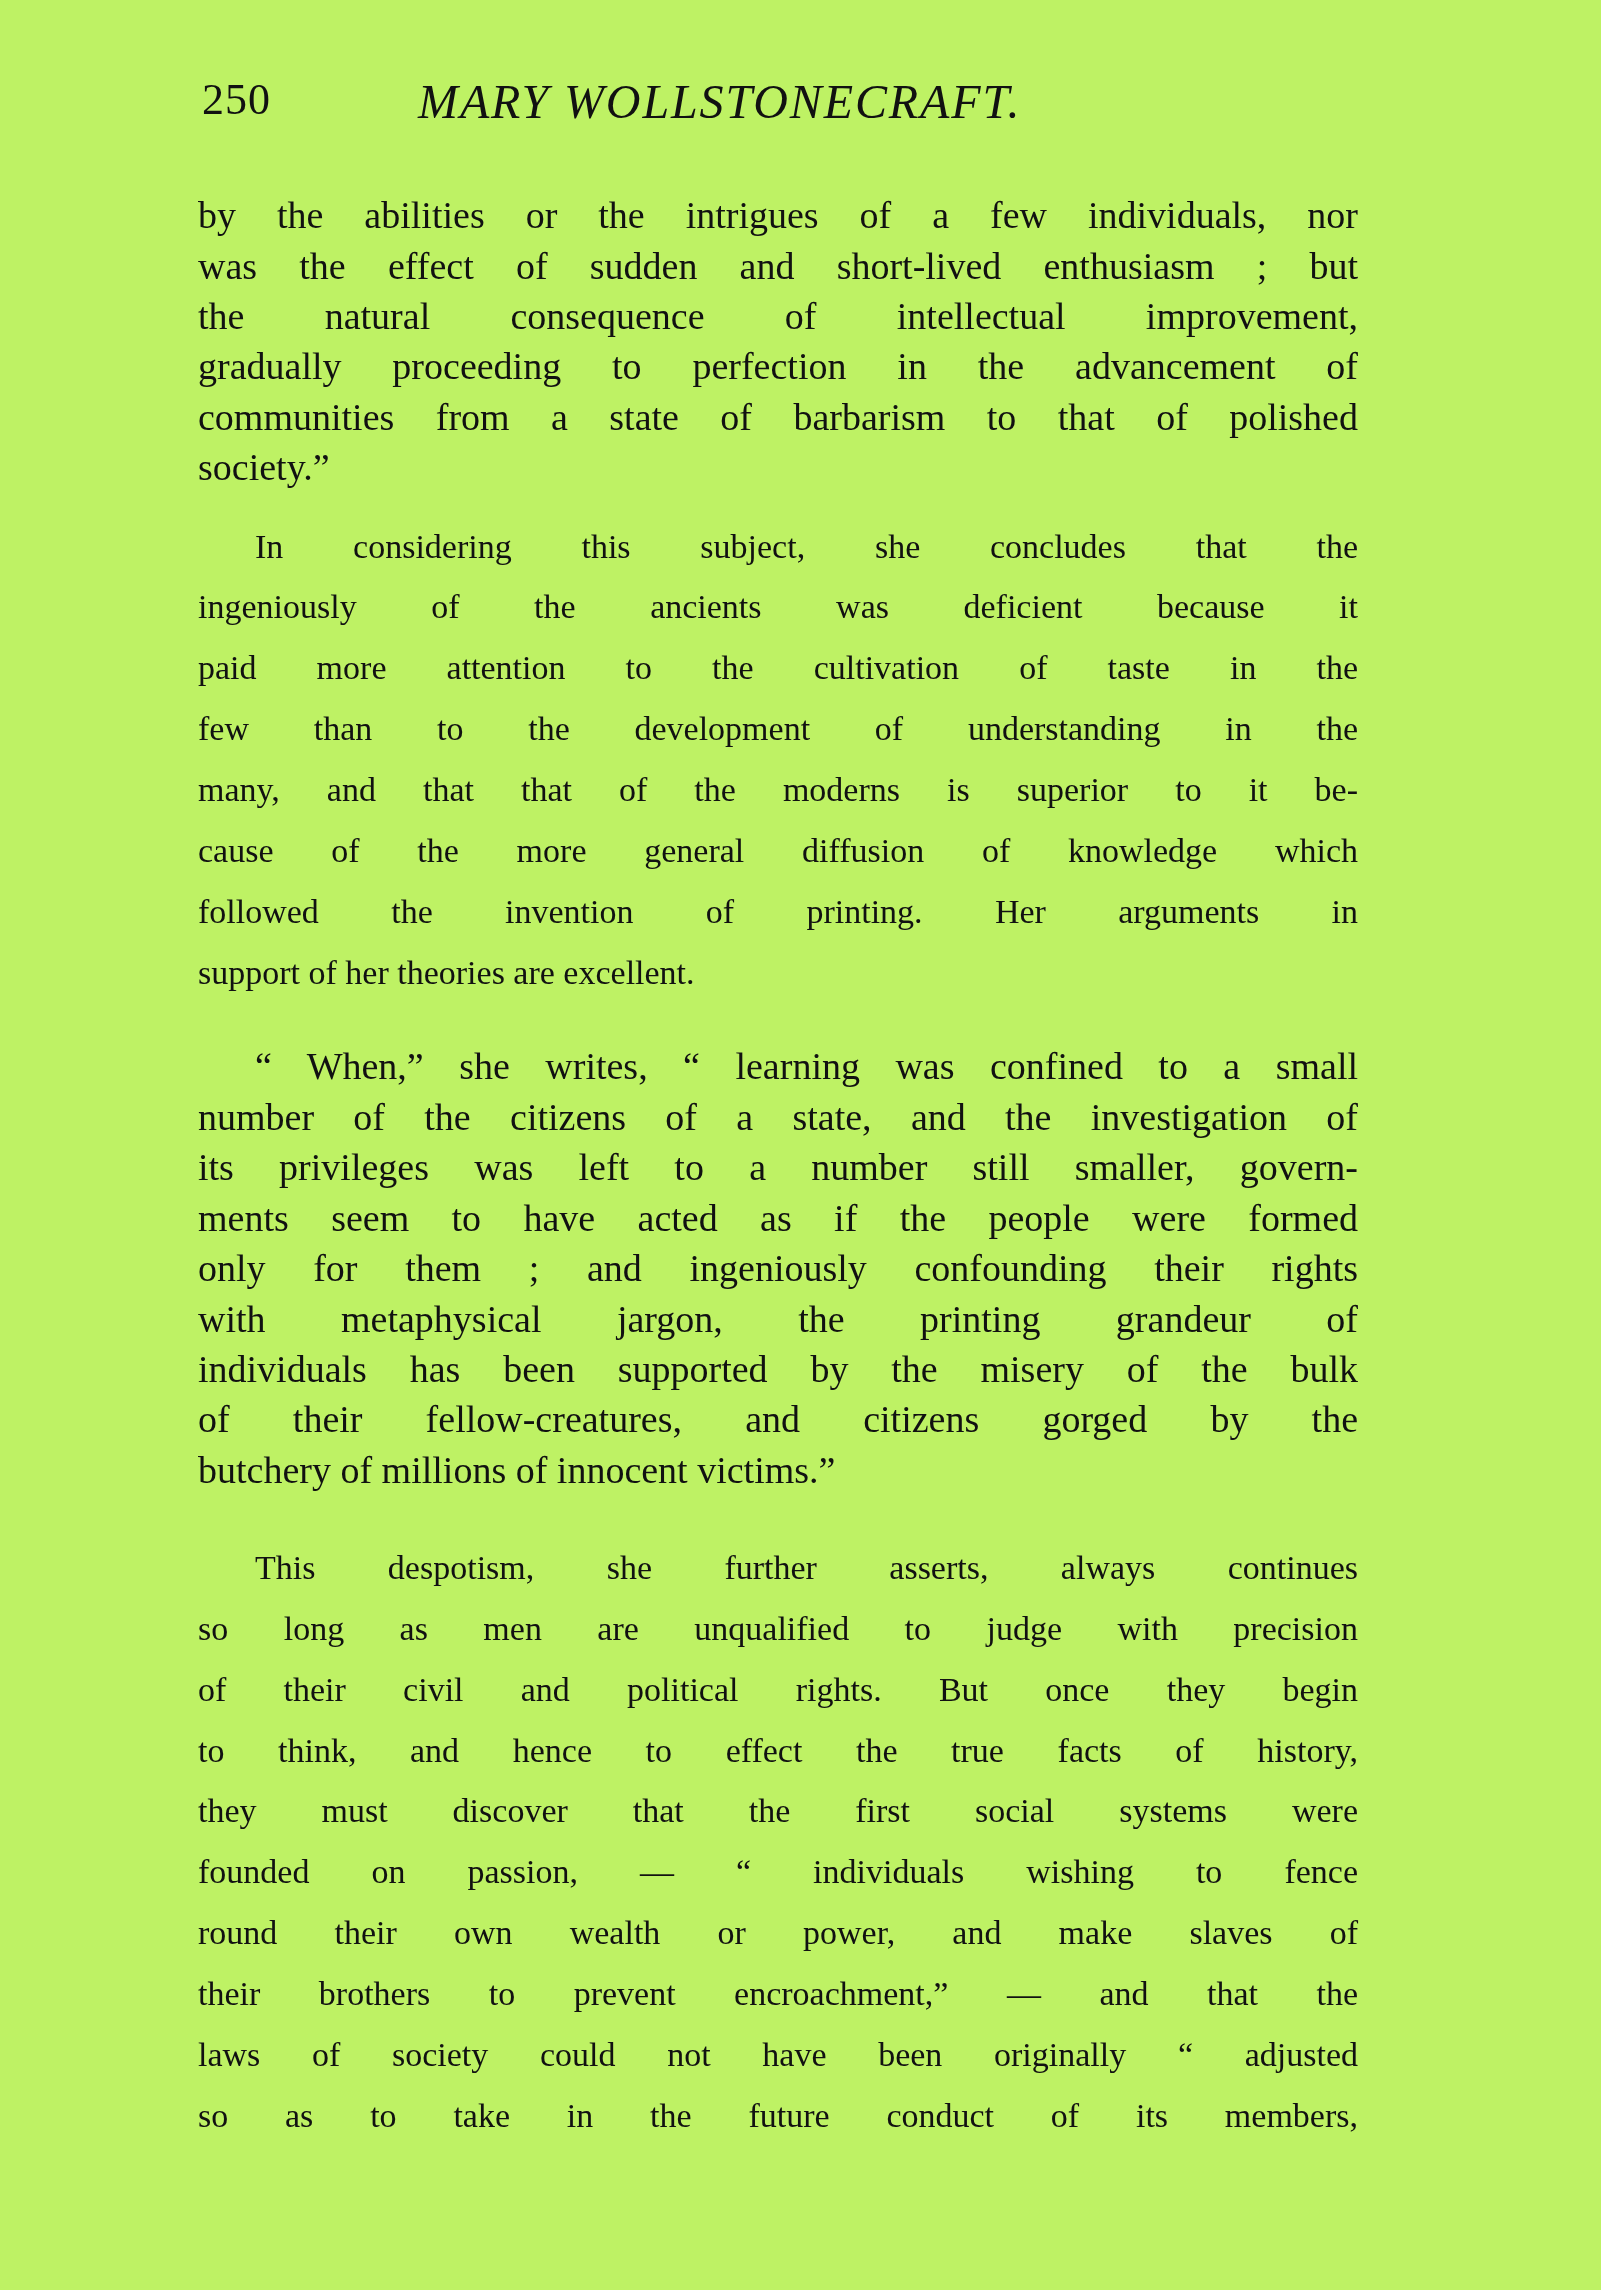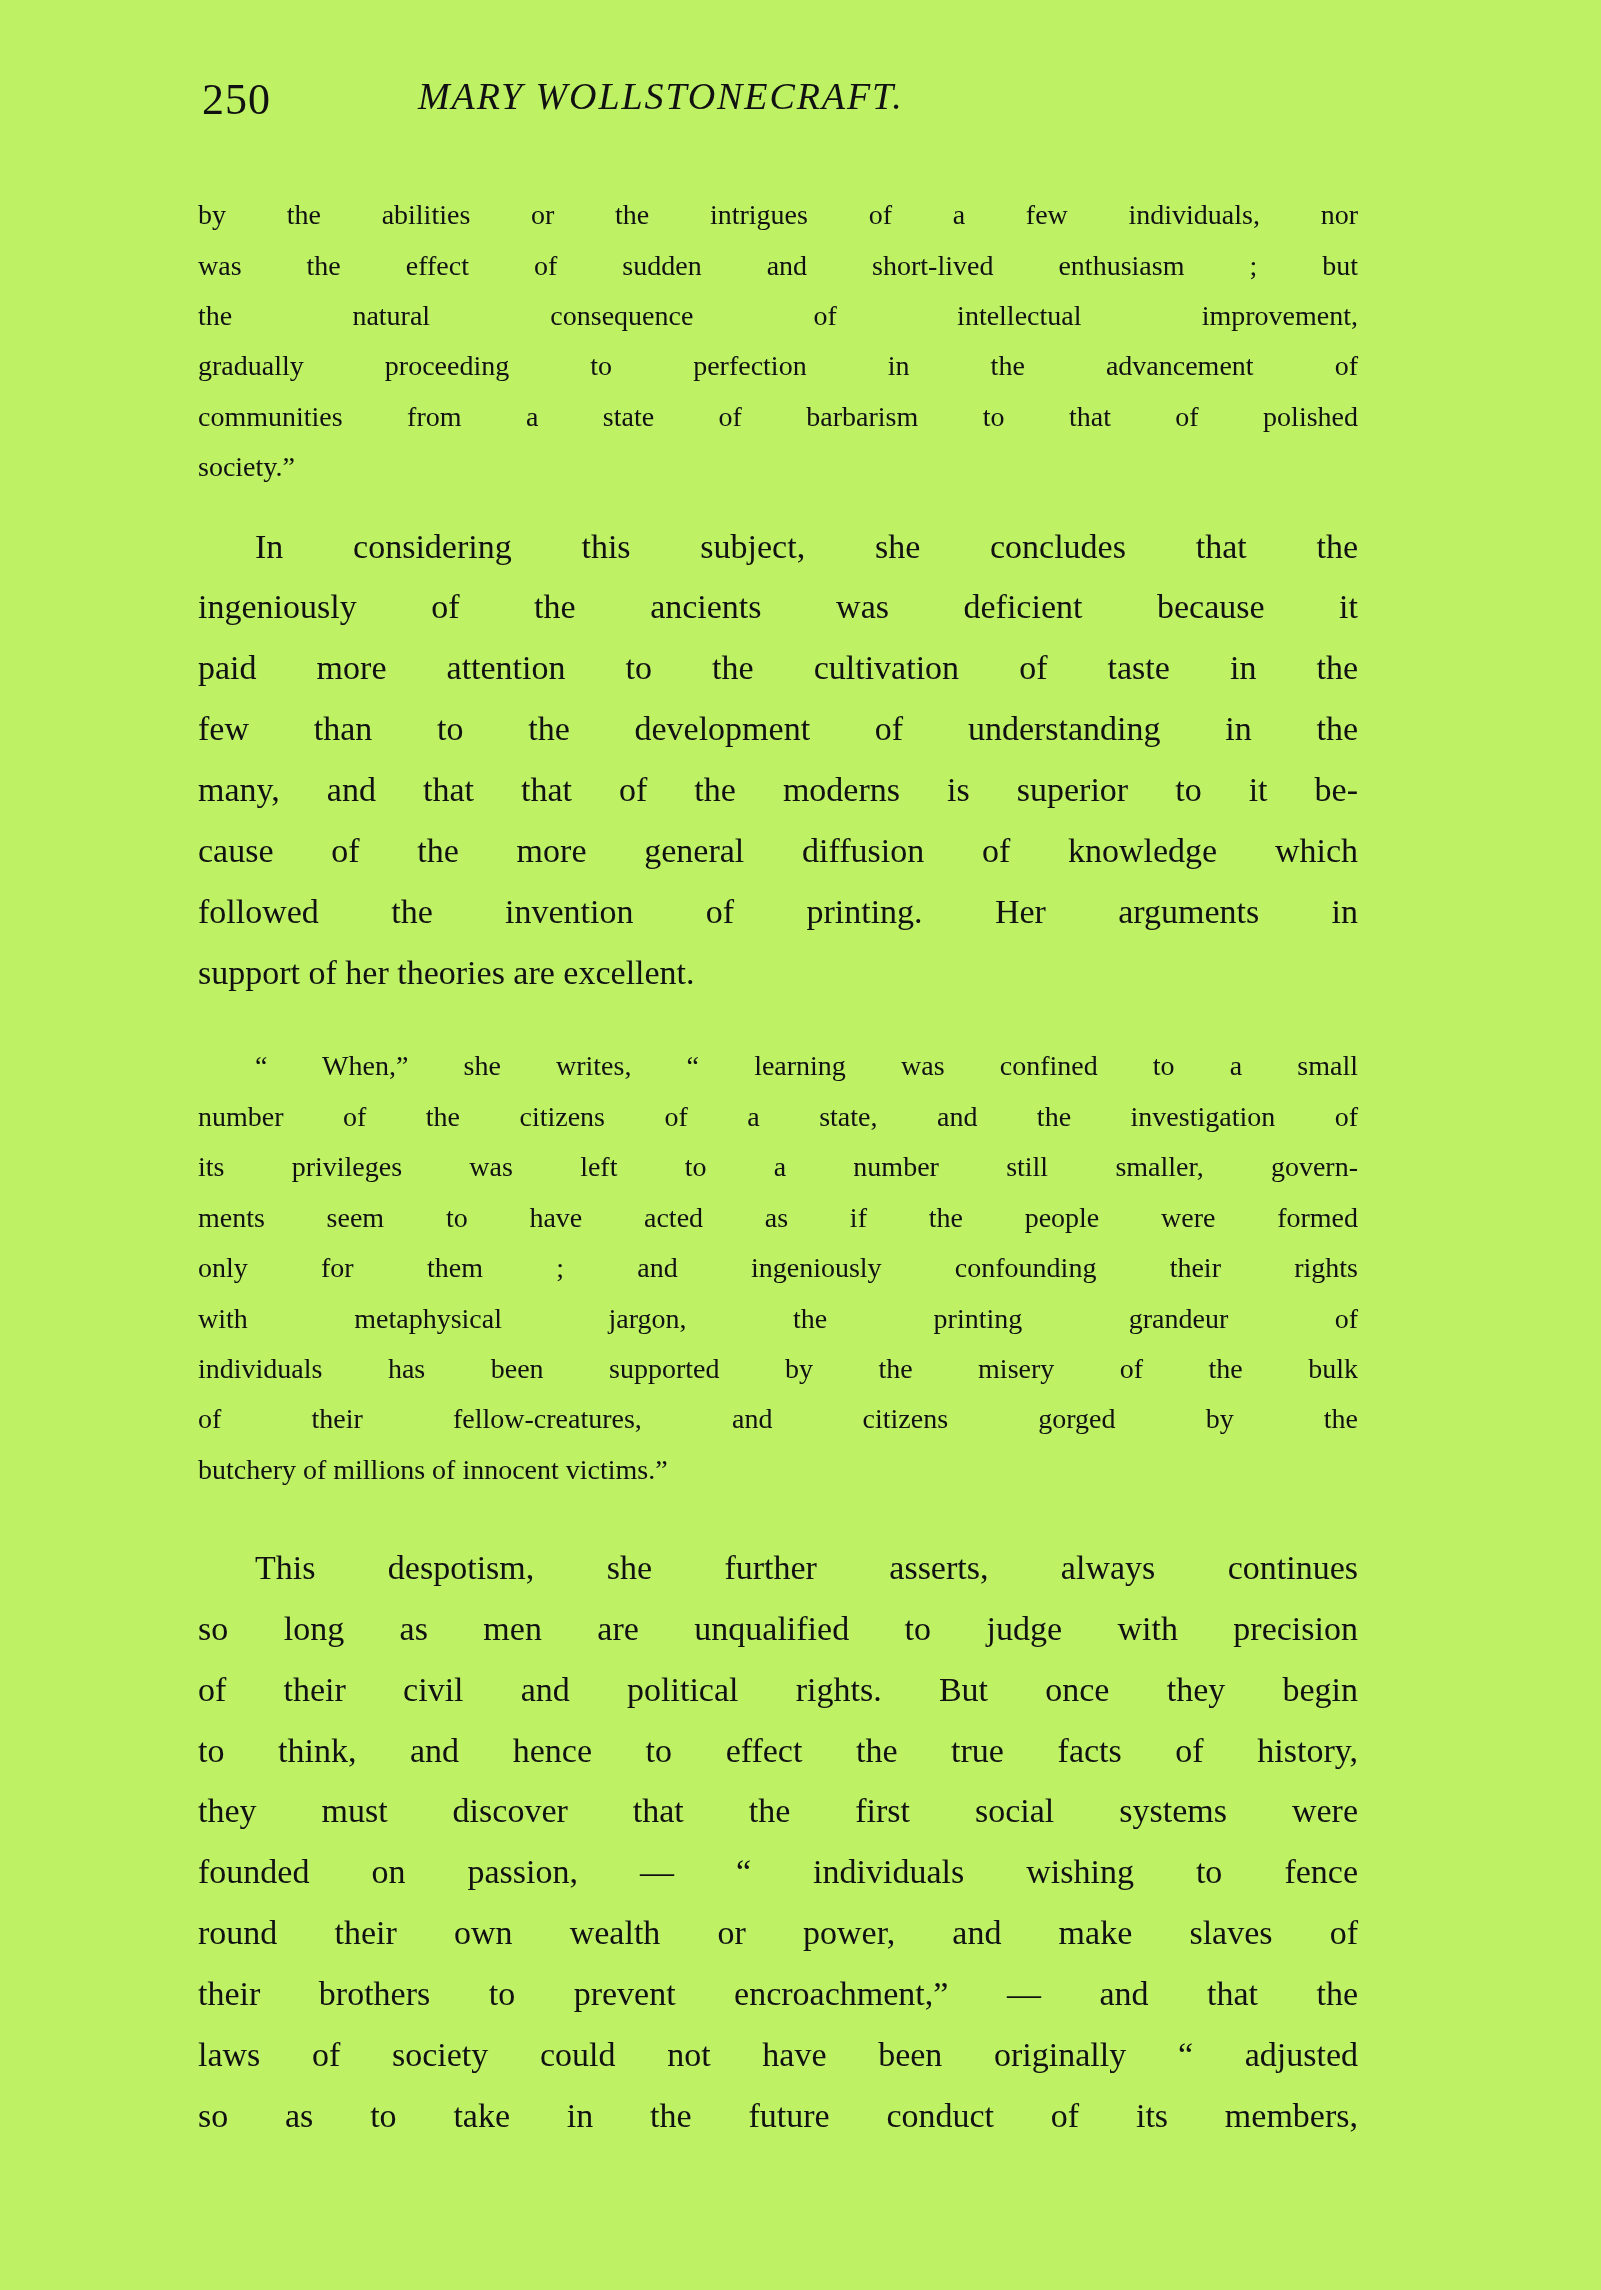--- a/index.html
+++ b/index.html
@@ -1,23 +1,23 @@
 <!DOCTYPE html>
 <html style="font-size:15px"><head>
 <meta charset="utf-8">
 <style>
   html, body { margin: 0; padding: 0; background: #ffffff; }
   body { width: 1602px; height: 2290px; position: relative; overflow: hidden; color: #111; }
   .page { position: absolute; left: 0; top: 0; width: 1602px; height: 2290px; background: #bef264; }
   .hdr-num { position: absolute; left: 202px; top: 74px; font-family: "Liberation Serif", serif; font-size: 44px; letter-spacing: 1px; }
-  .hdr-title { position: absolute; left: 418px; top: 74px; font-family: "Liberation Serif", serif; font-style: italic; font-size: 38px; letter-spacing: 1.9px; }
+  .hdr-title { position: absolute; left: 418px; top: 74px; font-family: "Liberation Serif", serif; font-style: italic; font-size: 48px; letter-spacing: 1.9px; }
   .line { position: absolute; left: 198px; width: 1160px; white-space: nowrap; text-align: justify; text-align-last: justify; font-family: "Liberation Serif", serif; }
   .line.last { text-align-last: left; }
   .line.indent { left: 255px; width: 1103px; }
-  .small { font-size: 28px; line-height: 50px; }
+  .small { font-size: 38px; line-height: 50px; }
   .large { font-size: 34px; line-height: 61px; }
 </style>
 </head>
 <body>
 
 <div class="page">
   <div class="hdr-num">250</div>
   <div class="hdr-title">MARY WOLLSTONECRAFT.</div>
 
   <div>

